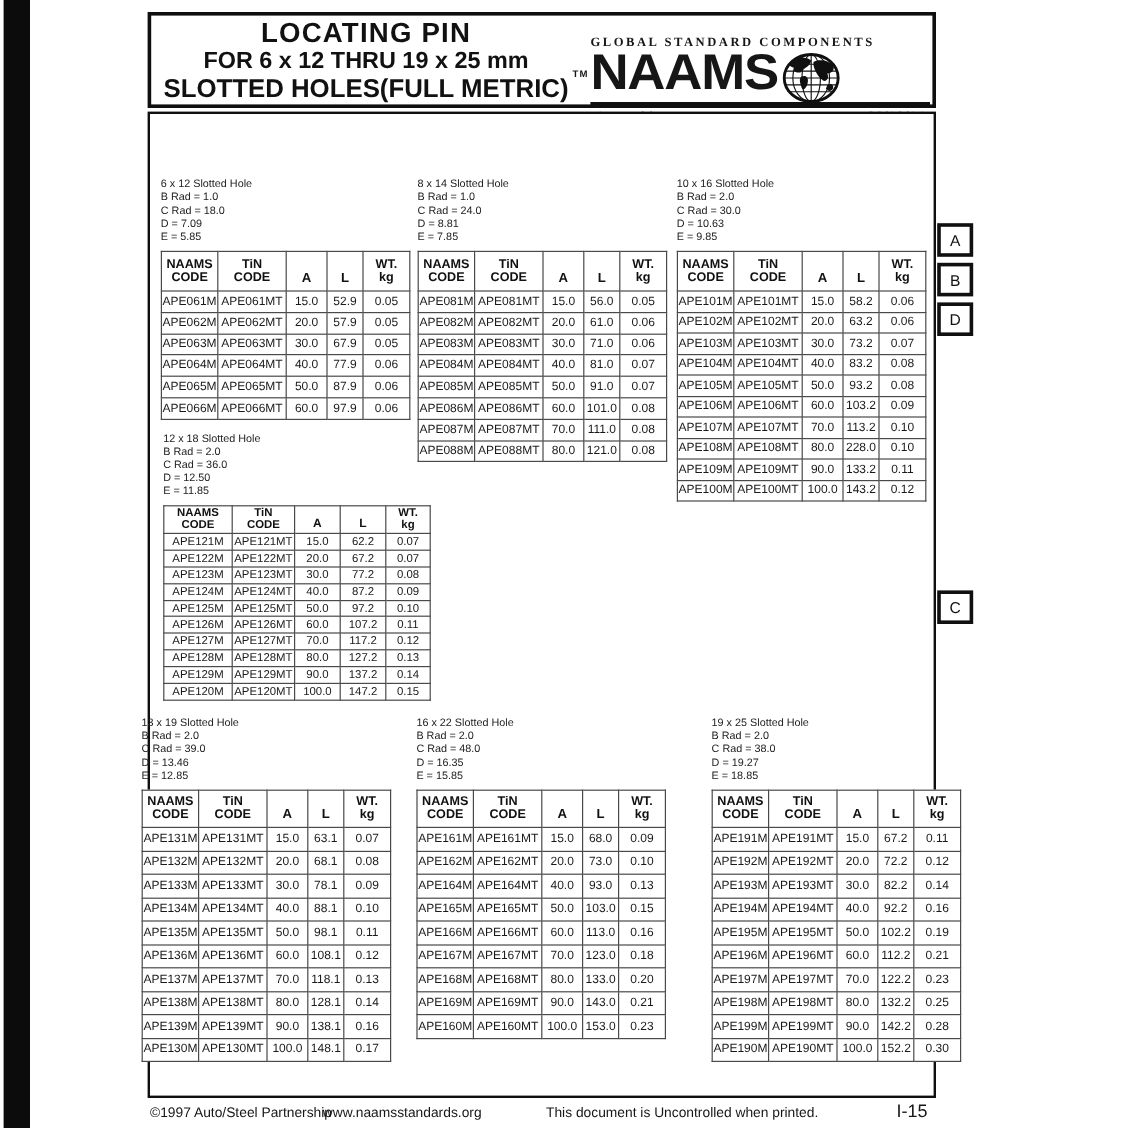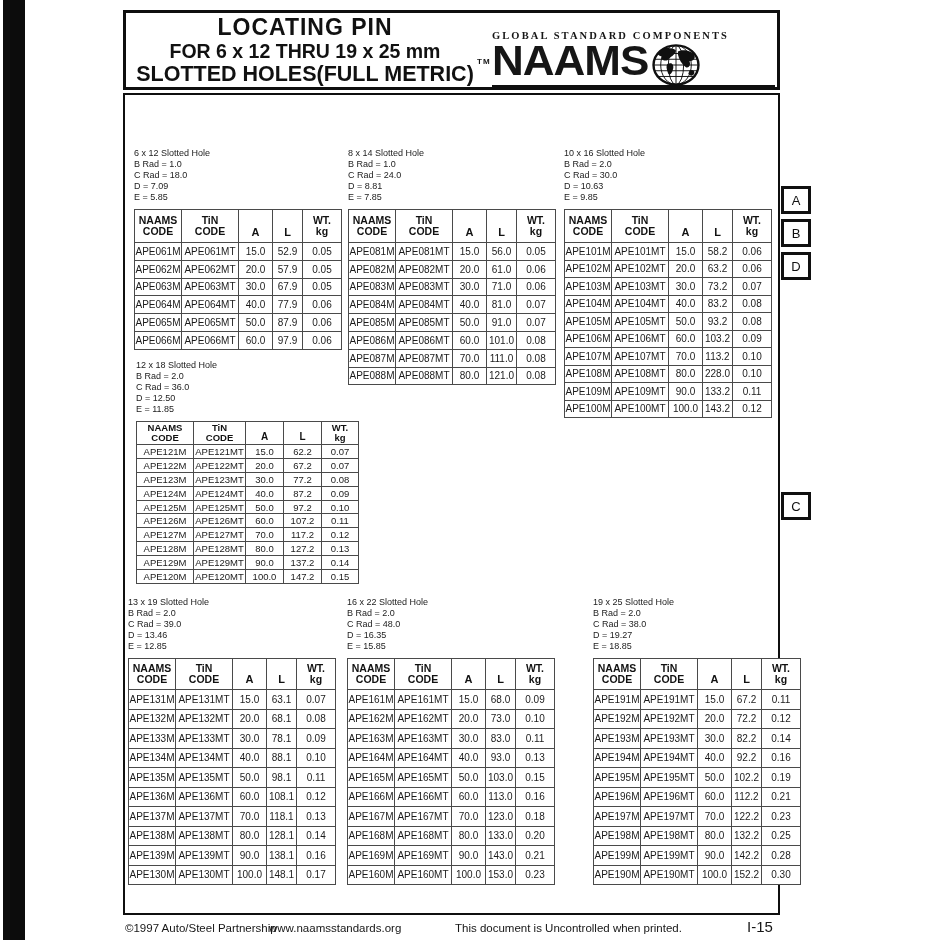--- a/index.html
+++ b/index.html
@@ -40,21 +40,21 @@
     font-size: 13px; color: #111;
   }
   .tab-a { top: 186px; } .tab-b { top: 219px; } .tab-d { top: 252px; } .tab-c { top: 492px; }
 
   
   .grp { position: absolute; --rh: 18px; --hh: 33px; --fs: 10px; }
   .g1 { left: 134px; top: 148px; --rh: 17.8px; }
   .g2 { left: 348px; top: 148px; --rh: 17.8px; }
   .g3 { left: 564px; top: 148px; --rh: 17.5px; }
   .g4 { left: 136px; top: 360px; --rh: 13.9px; --hh: 23px; --fs: 9.5px; }
-  .g5 { left: 128px; top: 597px; --rh: 19.5px; --hh: 31px; }
+  .g5 { left: 118px; top: 597px; --rh: 19.5px; --hh: 31px; }
   .g6 { left: 347px; top: 597px; --rh: 19.5px; --hh: 31px; }
   .g7 { left: 560px; top: 597px; margin-left: 33px; --rh: 19.5px; --hh: 31px; }
 
   .spec { font-size: 9px; line-height: 11px; margin-bottom: 6px; color: #222; white-space: nowrap; }
 
   table.tbl { border-collapse: collapse; table-layout: fixed; background: #fff; }
   .std table.tbl { width: 207px; }
   .wide table.tbl { width: 222px; }
   .tbl th, .tbl td { border: 1px solid #4a4a4a; text-align: center; overflow: hidden; }
   .tbl thead tr { height: var(--hh); }
@@ -651,27 +651,20 @@
             <td class="c4">0.09</td>
           </tr>
           <tr>
             <td class="c0">APE162M</td>
             <td class="c1">APE162MT</td>
             <td class="c2">20.0</td>
             <td class="c3">73.0</td>
             <td class="c4">0.10</td>
           </tr>
           <tr>
-            <td class="c0">APE163M</td>
-            <td class="c1">APE163MT</td>
-            <td class="c2">30.0</td>
-            <td class="c3">83.0</td>
-            <td class="c4">0.11</td>
-          </tr>
-          <tr>
             <td class="c0">APE164M</td>
             <td class="c1">APE164MT</td>
             <td class="c2">40.0</td>
             <td class="c3">93.0</td>
             <td class="c4">0.13</td>
           </tr>
           <tr>
             <td class="c0">APE165M</td>
             <td class="c1">APE165MT</td>
             <td class="c2">50.0</td>

